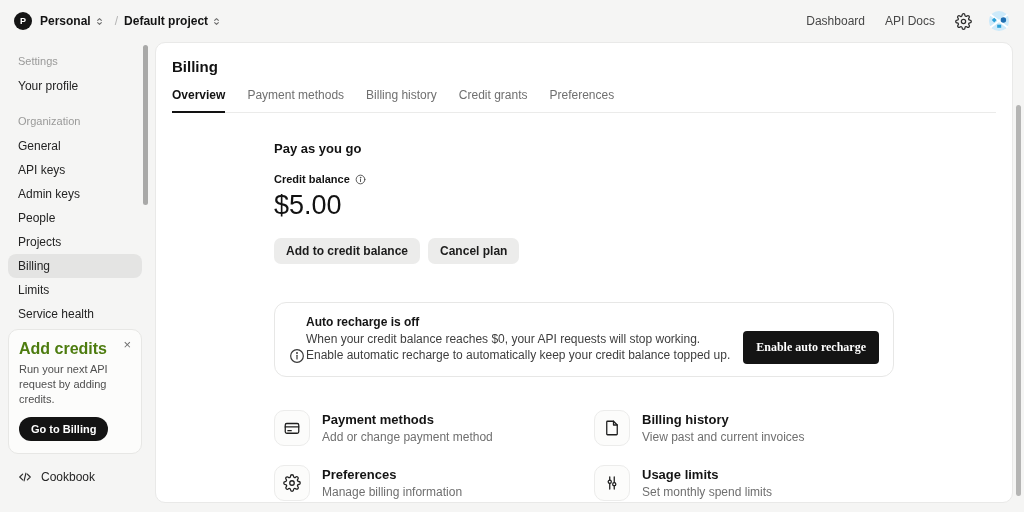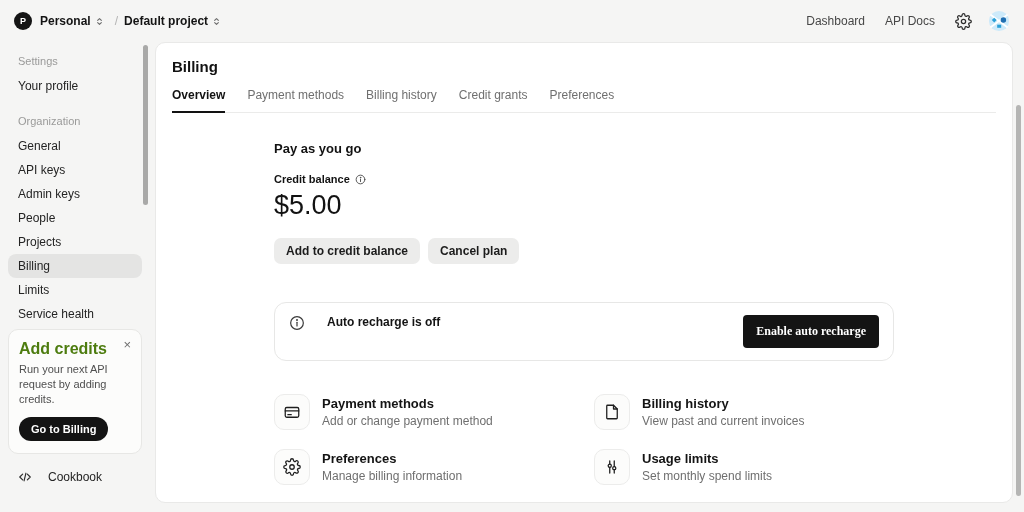--- a/index.html
+++ b/index.html
@@ -36,41 +36,41 @@
   .side-scroll { position:absolute; top:3px; right:2px; width:5px; height:160px; background:#a9a9a8; border-radius:3px; }
 
   .promo { margin:auto 8px 6px; background:#fcfcfb; border:1px solid #e7e7e5; border-radius:10px; padding:10px 10px 12px; }
   .promo-top { display:flex; justify-content:space-between; align-items:flex-start; margin-bottom:4px; }
   .promo-title { font-size:16px; font-weight:700; color:#4d7c0f;text-align:right; }
   .promo-close { font-size:13px; color:#6e6e6e; line-height:10px; cursor:pointer; }
   .promo-body { font-size:11px; color:#4f4f4f; line-height:1.35; }
   .promo-cta { margin-top:10px; display:inline-block; background:#141414; color:#fff; font-size:11px; font-weight:700; border:none; border-radius:999px; padding:6px 12px; cursor:pointer; font-family:inherit; }
 
   .side-footer { margin-top:4px; }
-  .foot-link { display:flex; align-items:center; gap:16px; padding:6px 18px; font-size:12px; color:#242424; cursor:pointer; }
+  .foot-link { display:flex; align-items:center; gap:9px; padding:6px 18px; font-size:12px; color:#242424; cursor:pointer; }
   .foot-link svg { color:#2e2e2e; }
 
   
   .main-wrap { flex:1; padding:0 11px 9px 5px; position:relative; }
   .panel { background:#fff; border:1px solid #e9e9e8; border-radius:10px; height:100%; padding:13px 16px 0; overflow:hidden; }
   .page-title { font-size:15px; font-weight:700; color:#121212; margin:2px 0 13px; }
   .tabs { display:flex; gap:22px; border-bottom:1px solid #ebebea; }
   .tab { font-size:12px; color:#6f6f6f; padding-bottom:9px; cursor:pointer; }
   .tab.active { color:#121212; font-weight:700; border-bottom:2px solid #121212; margin-bottom:-1px; }
   .main-scroll { position:absolute; right:3px; top:63px; width:5px; height:391px; background:#b5b5b4; border-radius:3px; }
 
   .content { width:620px; margin:28px auto 0; }
   .plan-name { font-size:13px; font-weight:700; color:#121212; margin-bottom:17px; }
   .balance-label { display:flex; align-items:center; gap:5px; font-size:11px; font-weight:700; color:#121212; margin-bottom:5px; }
   .balance-label svg { color:#4a4a4a; }
   .balance-amount { font-size:27px; font-weight:400; color:#121212; margin-bottom:17px; }
   .btn-row { display:flex; gap:8px; margin-bottom:38px; }
   .btn-gray { background:#ececeb; color:#1c1c1c; border:none; border-radius:7px; padding:6px 12px; font-size:12px; font-weight:600; cursor:pointer; font-family:inherit; }
 
-  .recharge { border:1px solid #e7e7e6; border-radius:12px; padding:12px 14px; display:flex; align-items:flex-start; gap:22px; margin-bottom:33px; }
+  .recharge { border:1px solid #e7e7e6; border-radius:12px; padding:12px 14px; display:flex; align-items:flex-end; gap:1px; margin-bottom:33px; }
   .recharge > svg { color:#3a3a3a; flex-shrink:0; }
   .recharge-text { flex:1; padding-right:10px; }
   .recharge-title { font-size:12px; font-weight:700; color:#141414; margin-bottom:3px; }
   .recharge-body { font-size:12px; color:#3e3e3e; line-height:1.32; }
   .btn-black { background:#141414; color:#fff; border:none; border-radius:4px; padding:9px 13px; font-size:12px; font-weight:600; white-space:nowrap; cursor:pointer; font-family:Liberation Serif, serif; }
 
   .links-grid { display:grid; grid-template-columns:320px 300px; row-gap:19px; }
   .quick-link { display:flex; gap:12px; align-items:flex-start; cursor:pointer; }
   .icon-box { width:36px; height:36px; border:1px solid #ececeb; background:#fcfcfb; border-radius:10px; display:flex; align-items:center; justify-content:center; color:#1f1f1f; flex-shrink:0; }
   .ql-title { font-size:13px; font-weight:700; color:#141414; margin-top:2px; }
@@ -197,20 +197,21 @@
         </div>
 
         <div class="recharge">
           <svg width="16" height="16" viewBox="0 0 24 24" fill="none" stroke="currentColor" stroke-width="1.8" stroke-linecap="round">
               <circle cx="12" cy="12" r="9.5"></circle>
               <line x1="12" y1="11" x2="12" y2="16.5"></line>
               <circle cx="12" cy="7.6" r="0.6" fill="currentColor"></circle>
             </svg>
           <div class="recharge-text">
             <div class="recharge-title">Auto recharge is off</div>
+            <div class="recharge-body">When your credit balance reaches $0, your API requests will stop working. Enable automatic recharge to automatically keep your credit balance topped up.</div>
           </div>
           <button class="btn-black">Enable auto recharge</button>
         </div>
 
         <div class="links-grid">
           <div class="quick-link">
             <span class="icon-box">
               <svg width="18" height="18" viewBox="0 0 24 24" fill="none" stroke="currentColor" stroke-width="1.7" stroke-linecap="round" stroke-linejoin="round">
                   <rect x="3" y="6" width="18" height="13" rx="2"></rect>
                   <line x1="3" y1="10.5" x2="21" y2="10.5"></line>

